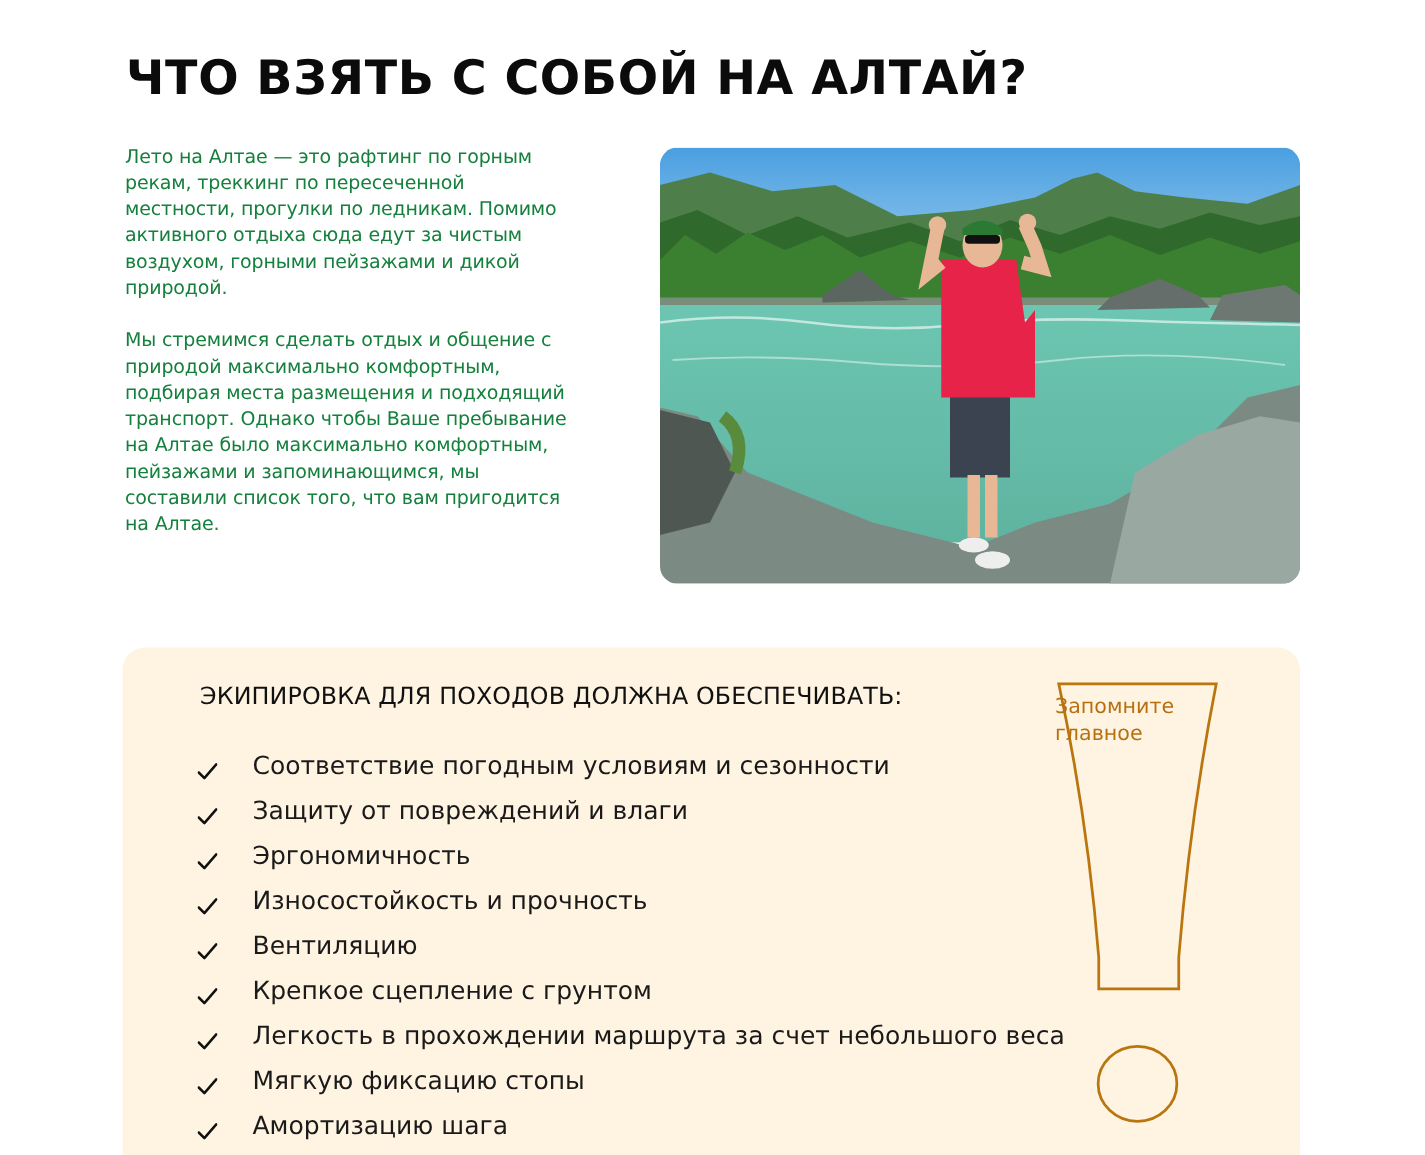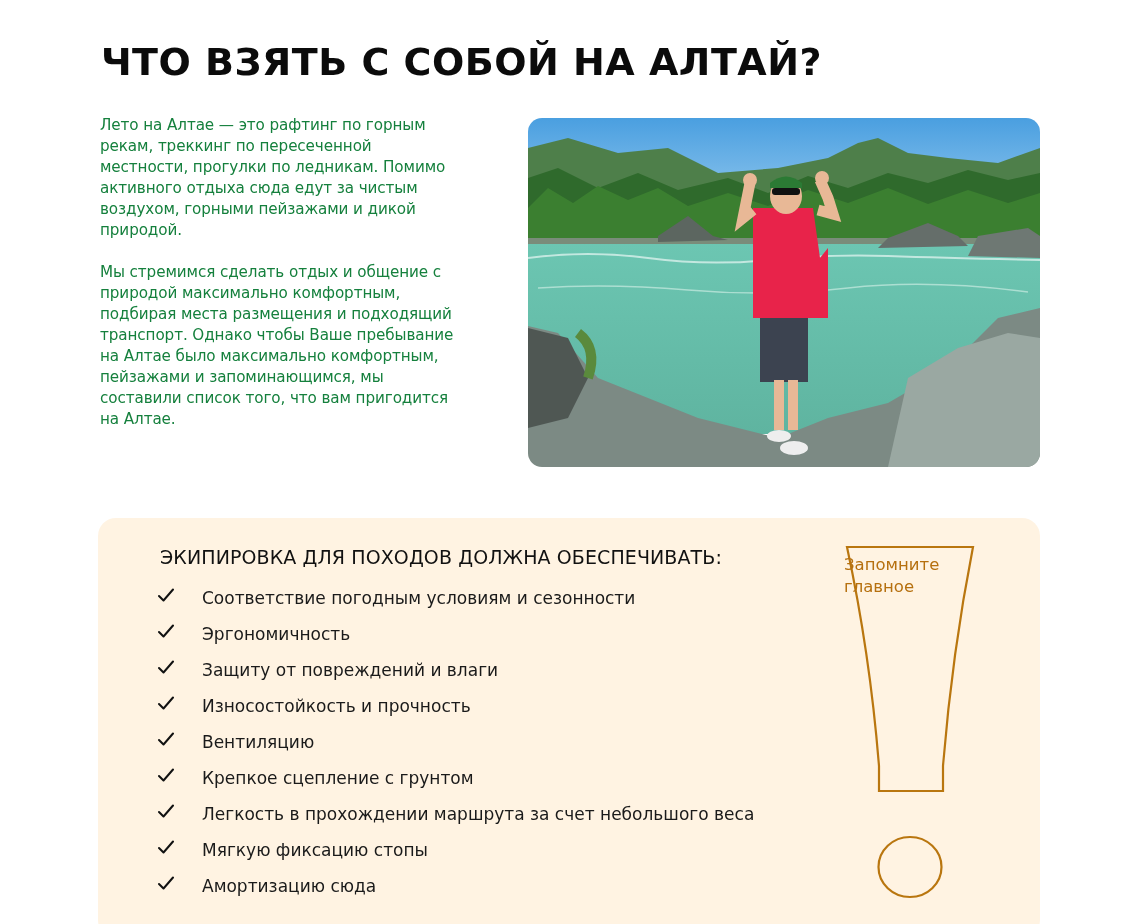--- a/index.html
+++ b/index.html
@@ -69,22 +69,22 @@
     }
     .equip-list {
       position: absolute;
       left: 60px;
       top: 70px;
       list-style: none;
     }
     .equip-item {
       height: 36px;
       display: flex;
-      align-items: flex-start;
-      font-size: 17px;
+      align-items: flex-end;
+      font-size: 20px;
       color: #1a1a1a;
     }
     .check {
       width: 44px;
       display: inline-flex;
       align-items: center;
     }
     .check svg { width: 16px; height: 14px; }
 
     .reminder {
@@ -169,36 +169,36 @@
           </svg>
         </span>
       <span>Соответствие погодным условиям и сезонности</span>
     </li>
     <li class="equip-item">
       <span class="check">
           <svg viewBox="0 0 16 14">
             <path d="M1 8 L5.5 12.5 L15 1.5" stroke="#111" stroke-width="2" fill="none" stroke-linecap="round" stroke-linejoin="round"></path>
           </svg>
         </span>
+      <span>Защиту от повреждений и влаги</span>
+    </li>
+    <li class="equip-item">
+      <span class="check">
+          <svg viewBox="0 0 16 14">
+            <path d="M1 8 L5.5 12.5 L15 1.5" stroke="#111" stroke-width="2" fill="none" stroke-linecap="round" stroke-linejoin="round"></path>
+          </svg>
+        </span>
       <span>Эргономичность</span>
     </li>
     <li class="equip-item">
       <span class="check">
           <svg viewBox="0 0 16 14">
             <path d="M1 8 L5.5 12.5 L15 1.5" stroke="#111" stroke-width="2" fill="none" stroke-linecap="round" stroke-linejoin="round"></path>
           </svg>
         </span>
-      <span>Защиту от повреждений и влаги</span>
-    </li>
-    <li class="equip-item">
-      <span class="check">
-          <svg viewBox="0 0 16 14">
-            <path d="M1 8 L5.5 12.5 L15 1.5" stroke="#111" stroke-width="2" fill="none" stroke-linecap="round" stroke-linejoin="round"></path>
-          </svg>
-        </span>
       <span>Износостойкость и прочность</span>
     </li>
     <li class="equip-item">
       <span class="check">
           <svg viewBox="0 0 16 14">
             <path d="M1 8 L5.5 12.5 L15 1.5" stroke="#111" stroke-width="2" fill="none" stroke-linecap="round" stroke-linejoin="round"></path>
           </svg>
         </span>
       <span>Вентиляцию</span>
     </li>
@@ -225,21 +225,21 @@
           </svg>
         </span>
       <span>Мягкую фиксацию стопы</span>
     </li>
     <li class="equip-item">
       <span class="check">
           <svg viewBox="0 0 16 14">
             <path d="M1 8 L5.5 12.5 L15 1.5" stroke="#111" stroke-width="2" fill="none" stroke-linecap="round" stroke-linejoin="round"></path>
           </svg>
         </span>
-      <span>Амортизацию сюда</span>
+      <span>Амортизацию шага</span>
     </li>
   </ul>
 
   <div class="reminder">
     <svg width="132" height="360" viewBox="0 0 132 360">
       <path d="M3 3 L129 3 Q108 110 99 222 L99 247 L35 247 L35 222 Q26 110 3 3 Z" fill="none" stroke="#b9760f" stroke-width="2.2" stroke-linejoin="miter"></path>
       <ellipse cx="66" cy="323" rx="31.5" ry="30" fill="none" stroke="#b9760f" stroke-width="2.2"></ellipse>
     </svg>
     <div class="reminder-text">
       <div>Запомните</div>

